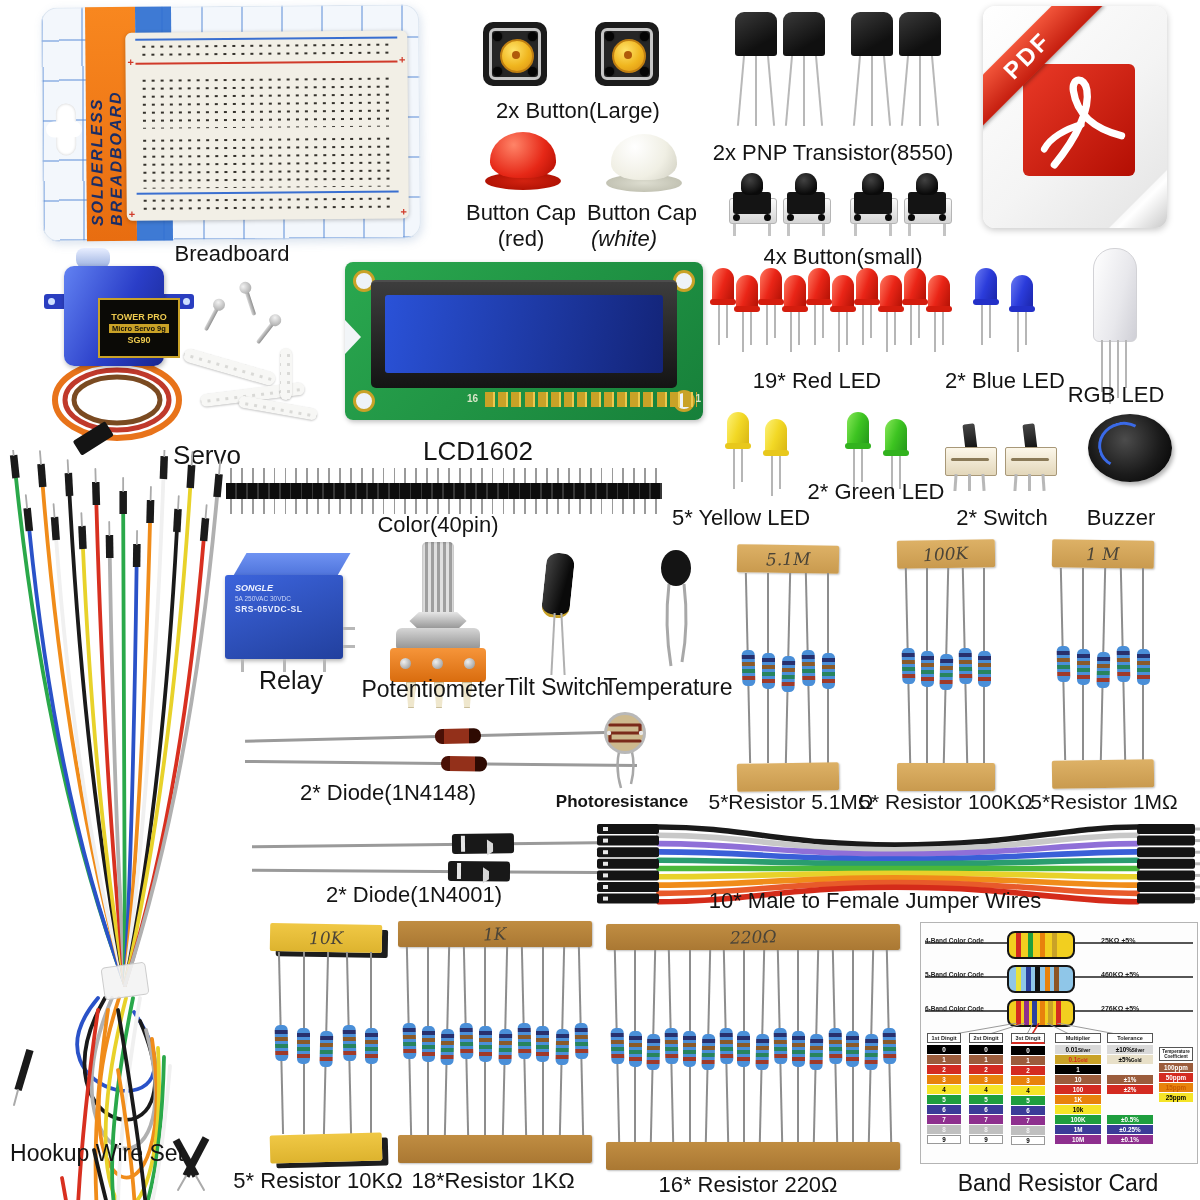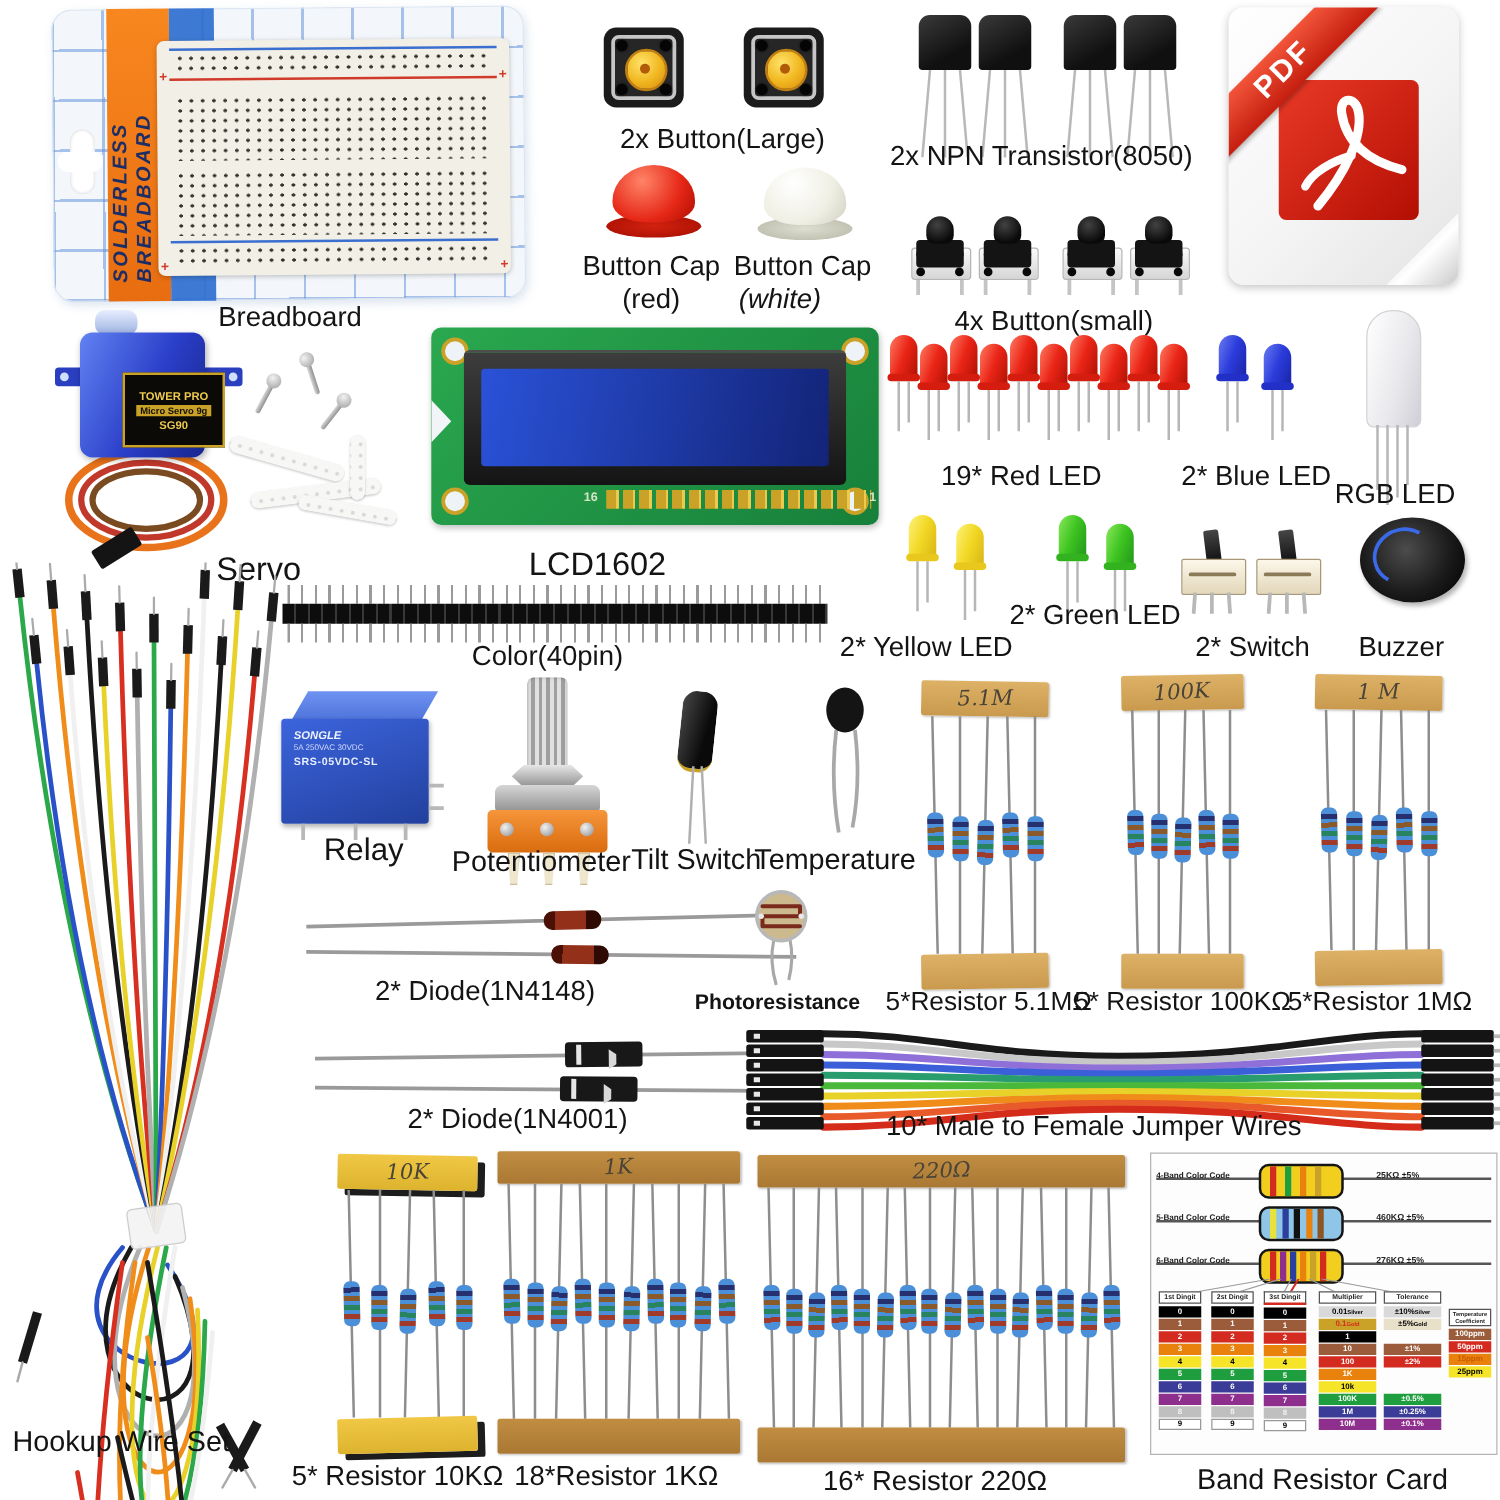--- a/index.html
+++ b/index.html
@@ -256,21 +256,21 @@
       <div class="leg" style="left:8px;transform:rotate(5deg);"></div>
     <div class="leg" style="left:20px;"></div>
       <div class="leg" style="left:32px;transform:rotate(-5deg);"></div>
   </div>
   <div class="to92" style="left:899px;top:12px;">
     <div class="body"></div>
       <div class="leg" style="left:8px;transform:rotate(5deg);"></div>
     <div class="leg" style="left:20px;"></div>
       <div class="leg" style="left:32px;transform:rotate(-5deg);"></div>
   </div>
-  <div class="lbl" style="left:833px;top:112px;">2x NPN Transistor(8050)</div>
+  <div class="lbl" style="left:833px;top:140px;">2x PNP Transistor(8550)</div>
 
   <div class="btnS" style="left:727px;top:170px;">
     <div class="leg" style="left:6px;"></div>
       <div class="leg" style="right:6px;"></div>
     <div class="base"></div>
       <div class="pip" style="left:6px;top:30px;"></div>
       <div class="pip" style="right:6px;top:30px;"></div>
     <div class="pip" style="left:6px;top:44px;"></div>
       <div class="pip" style="right:6px;top:44px;"></div>
     <div class="body"></div>
@@ -462,21 +462,21 @@
         <div class="leg l1"></div>
         <div class="leg l2"></div>
       </div>
       <div class="led led-yellow" style="margin-top: 7px;">
         <div class="bulb"></div>
         <div class="flange"></div>
         <div class="leg l1"></div>
         <div class="leg l2"></div>
       </div>
     </div>
-  <div class="lbl" style="left:741px;top:505px;">2* Yellow LED</div>
+  <div class="lbl" style="left:741px;top:505px;">5* Yellow LED</div>
   <div class="ledRow" style="left:847px;top:412px;gap:16px;">
       <div class="led led-green">
         <div class="bulb"></div>
         <div class="flange"></div>
         <div class="leg l1"></div>
         <div class="leg l2"></div>
       </div>
       <div class="led led-green" style="margin-top: 7px;">
         <div class="bulb"></div>
         <div class="flange"></div>

